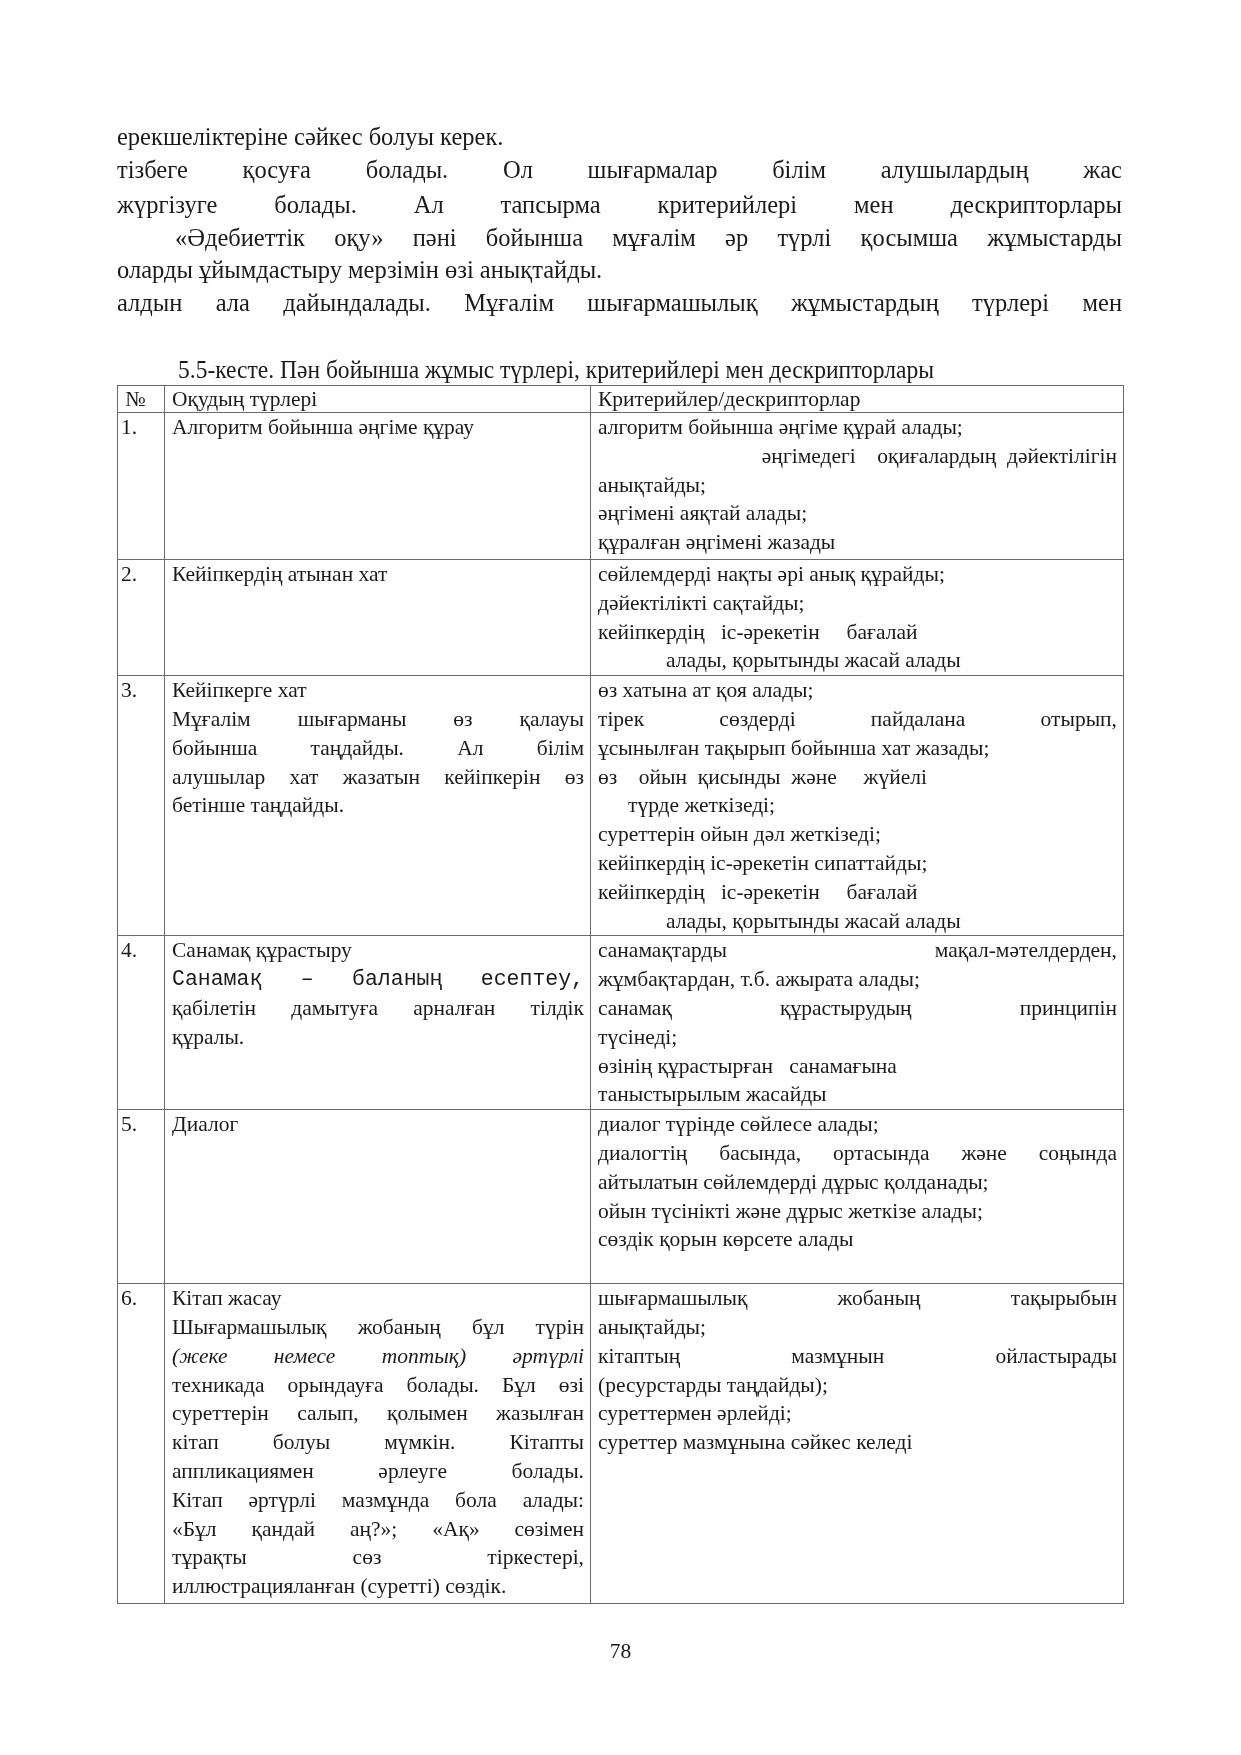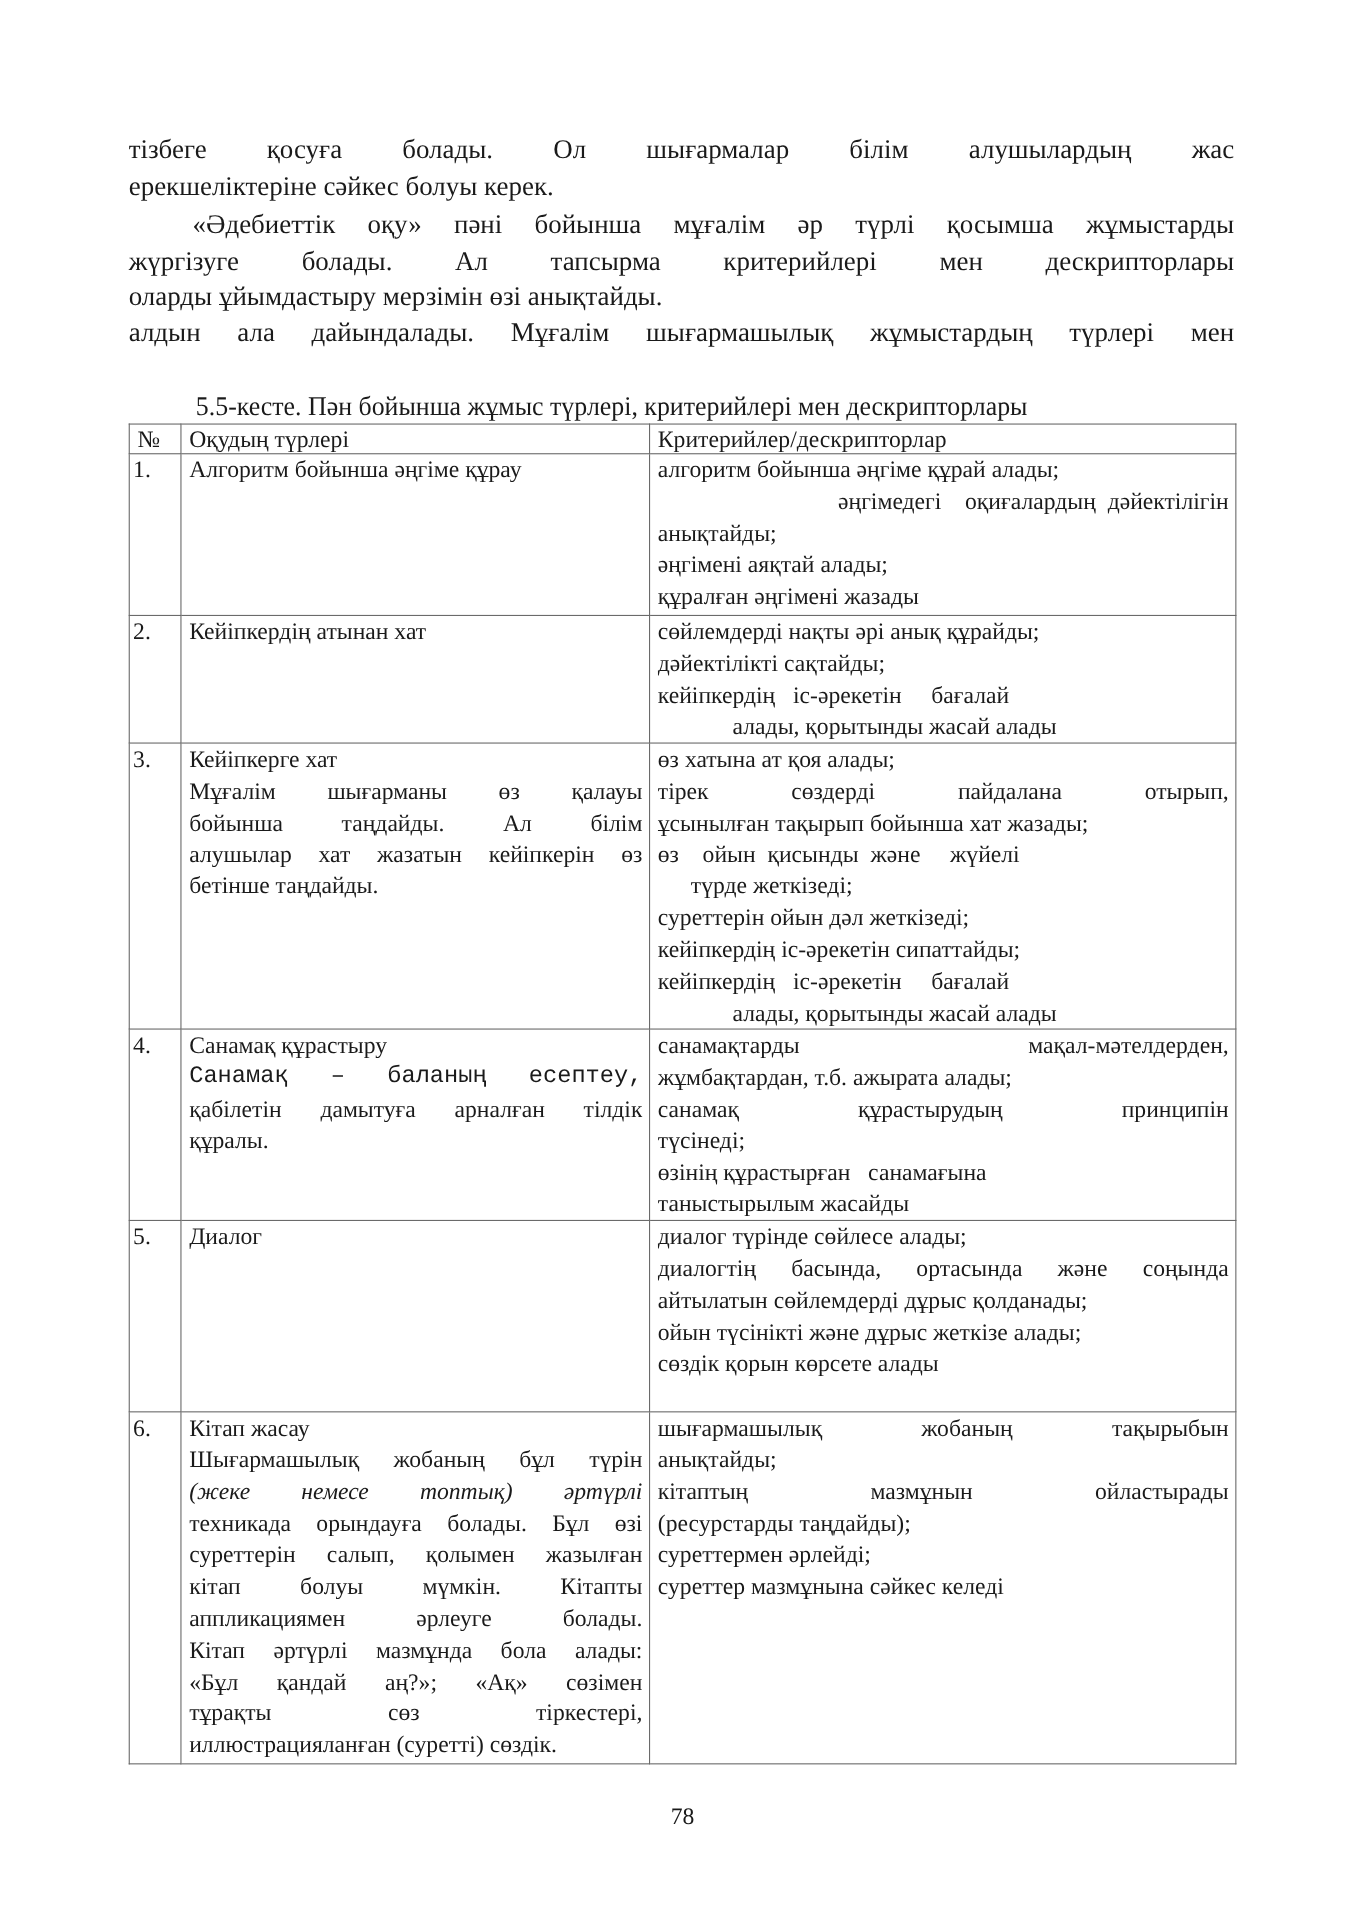--- a/index.html
+++ b/index.html
@@ -53,27 +53,27 @@
 
     #page-number {
       position: absolute; left: 0; width: 1241px; top: 1638px;
       text-align: center; font-size: 21.5px; line-height: 26px;
     }
   </style>
 </head>
 <body>
 
 <div id="p1" class="para">
+  <span class="line last">ерекшеліктеріне сәйкес болуы керек.</span>
   <span class="line">тізбеге қосуға болады. Ол шығармалар білім алушылардың жас</span>
-  <span class="line last">ерекшеліктеріне сәйкес болуы керек.</span>
 </div>
 
 <div id="p2" class="para">
+  <span class="line">жүргізуге болады. Ал тапсырма критерийлері мен дескрипторлары</span>
   <span class="line" style="padding-left:58px;">«Әдебиеттік оқу» пәні бойынша мұғалім әр түрлі қосымша жұмыстарды</span>
-  <span class="line">жүргізуге болады. Ал тапсырма критерийлері мен дескрипторлары</span>
   <span class="line last">оларды ұйымдастыру мерзімін өзі анықтайды.</span>
   <span class="line">алдын ала дайындалады. Мұғалім шығармашылық жұмыстардың түрлері мен</span>
 </div>
 
 <div id="caption">5.5-кесте. Пән бойынша жұмыс түрлері, критерийлері мен дескрипторлары</div>
 
 <table id="work-table">
   <colgroup>
     <col class="c-num">
       <col class="c-type">

